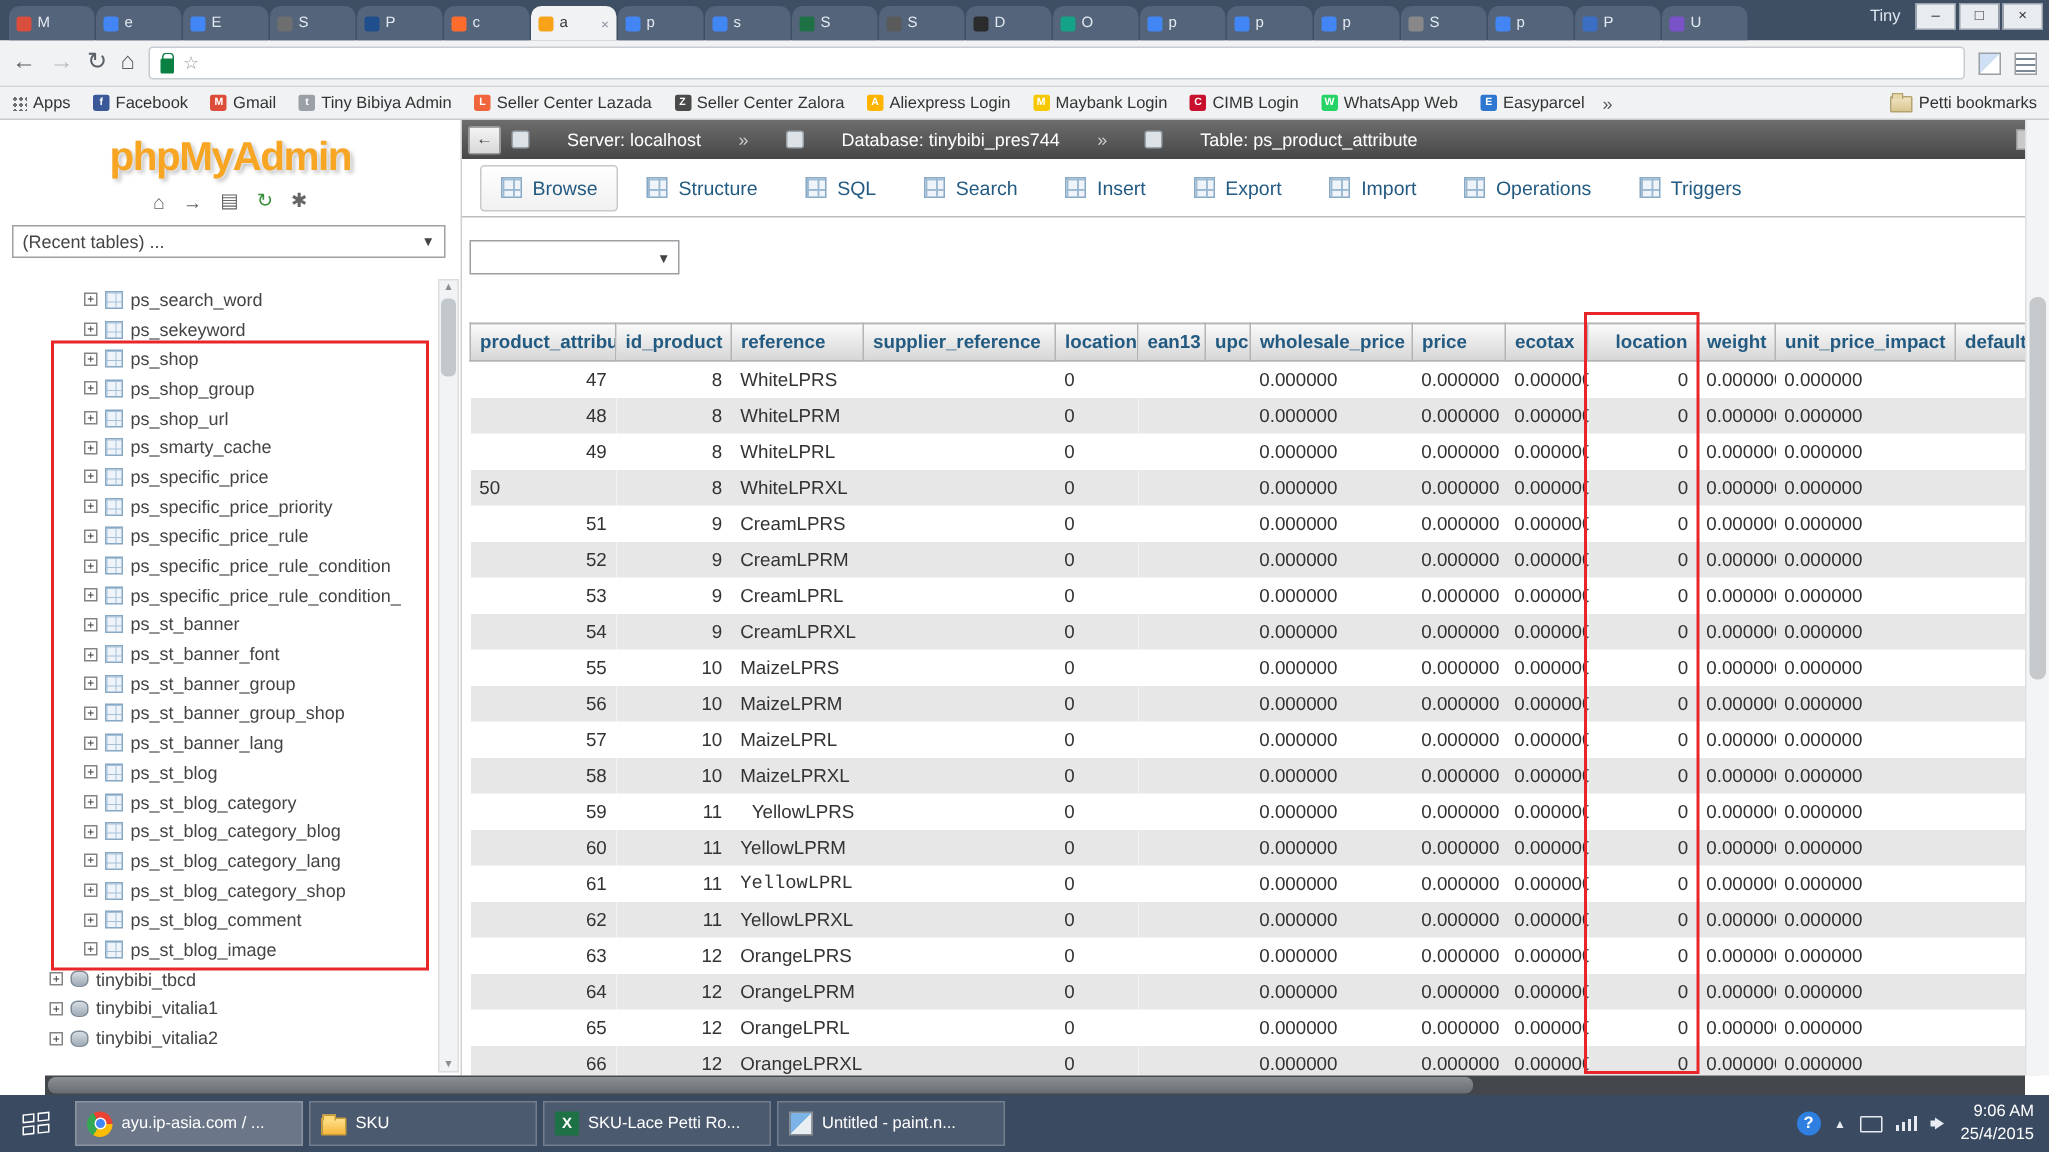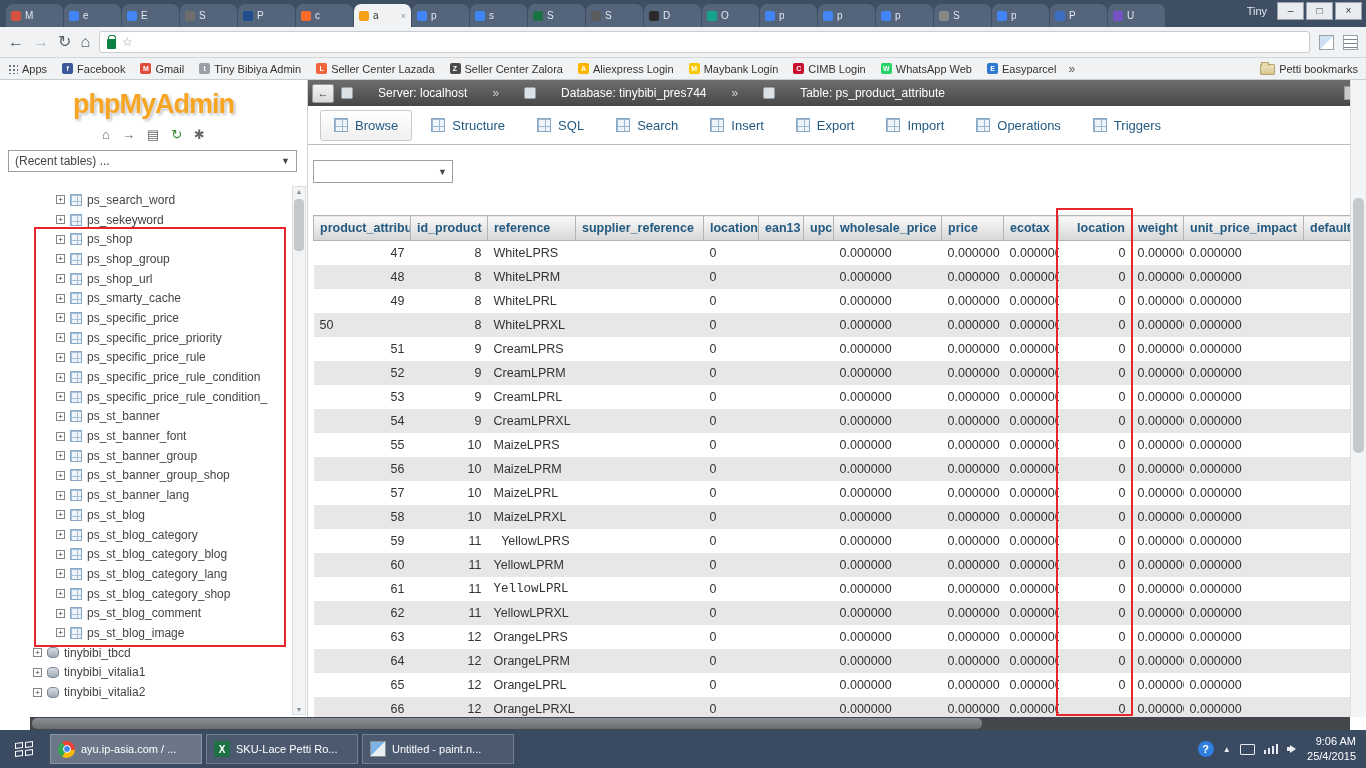--- a/index.html
+++ b/index.html
@@ -884,20 +884,24 @@
           <i></i>
           <i></i>
         </span>
     </div>
     <div style="display:flex;" id="taskitems">
         <div class="task-item active">
           <span class="chrome-ico"></span>
           <span class="task-label">ayu.ip-asia.com / ...</span>
         </div>
         <div class="task-item">
+          <span class="folder-ico"></span>
+          <span class="task-label">SKU</span>
+        </div>
+        <div class="task-item">
           <span class="excel-ico">X</span>
           <span class="task-label">SKU-Lace Petti Ro...</span>
         </div>
         <div class="task-item">
           <span class="paint-ico"></span>
           <span class="task-label">Untitled - paint.n...</span>
         </div>
       </div>
     <div class="tray">
       <span class="help-ico">?</span>

